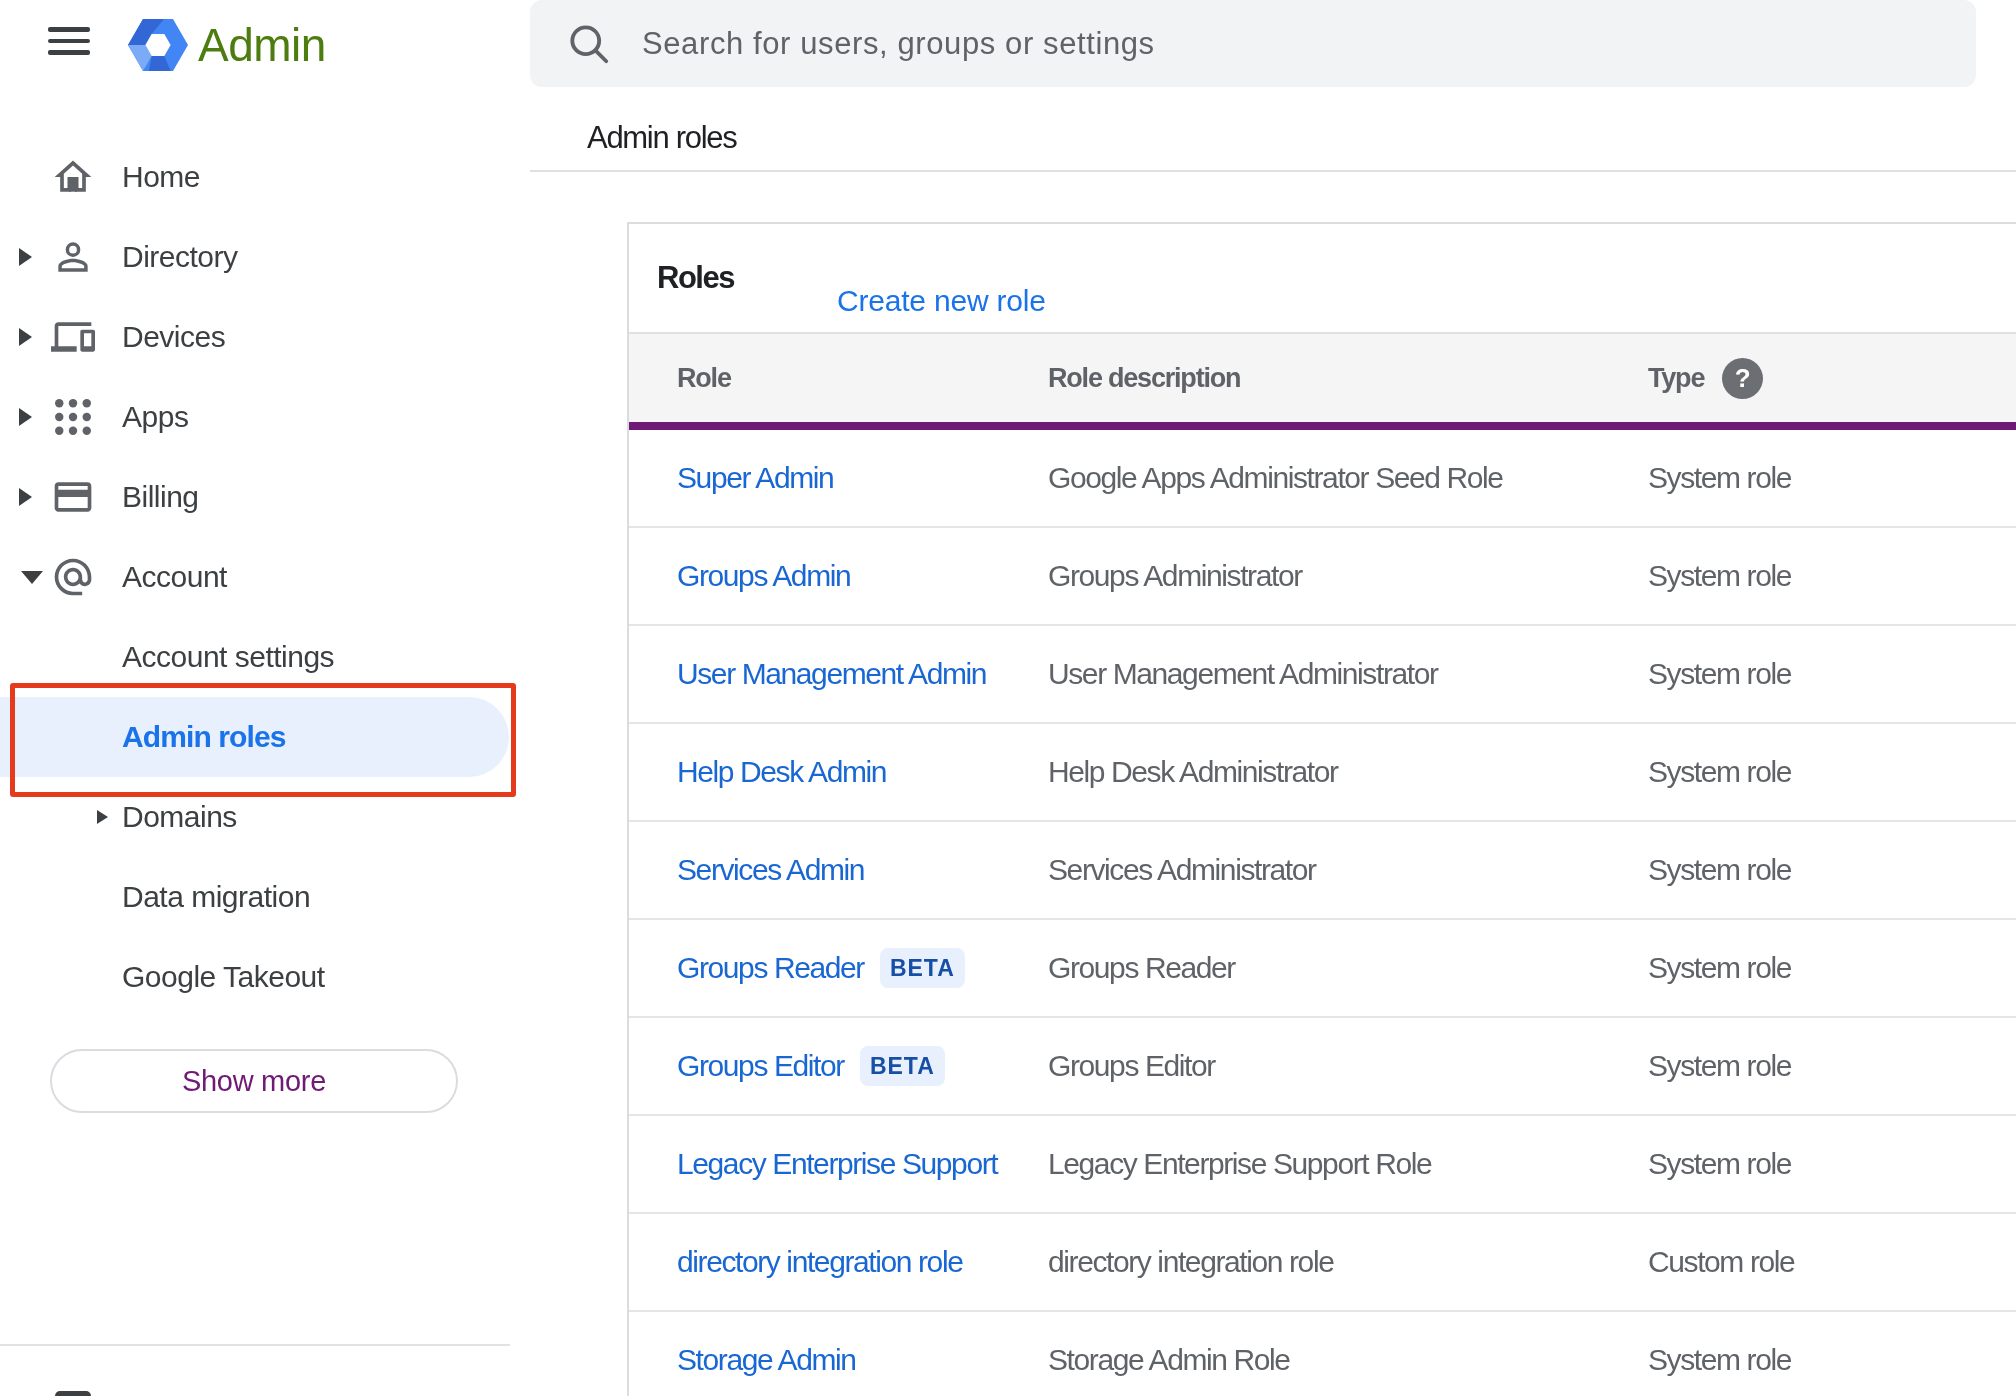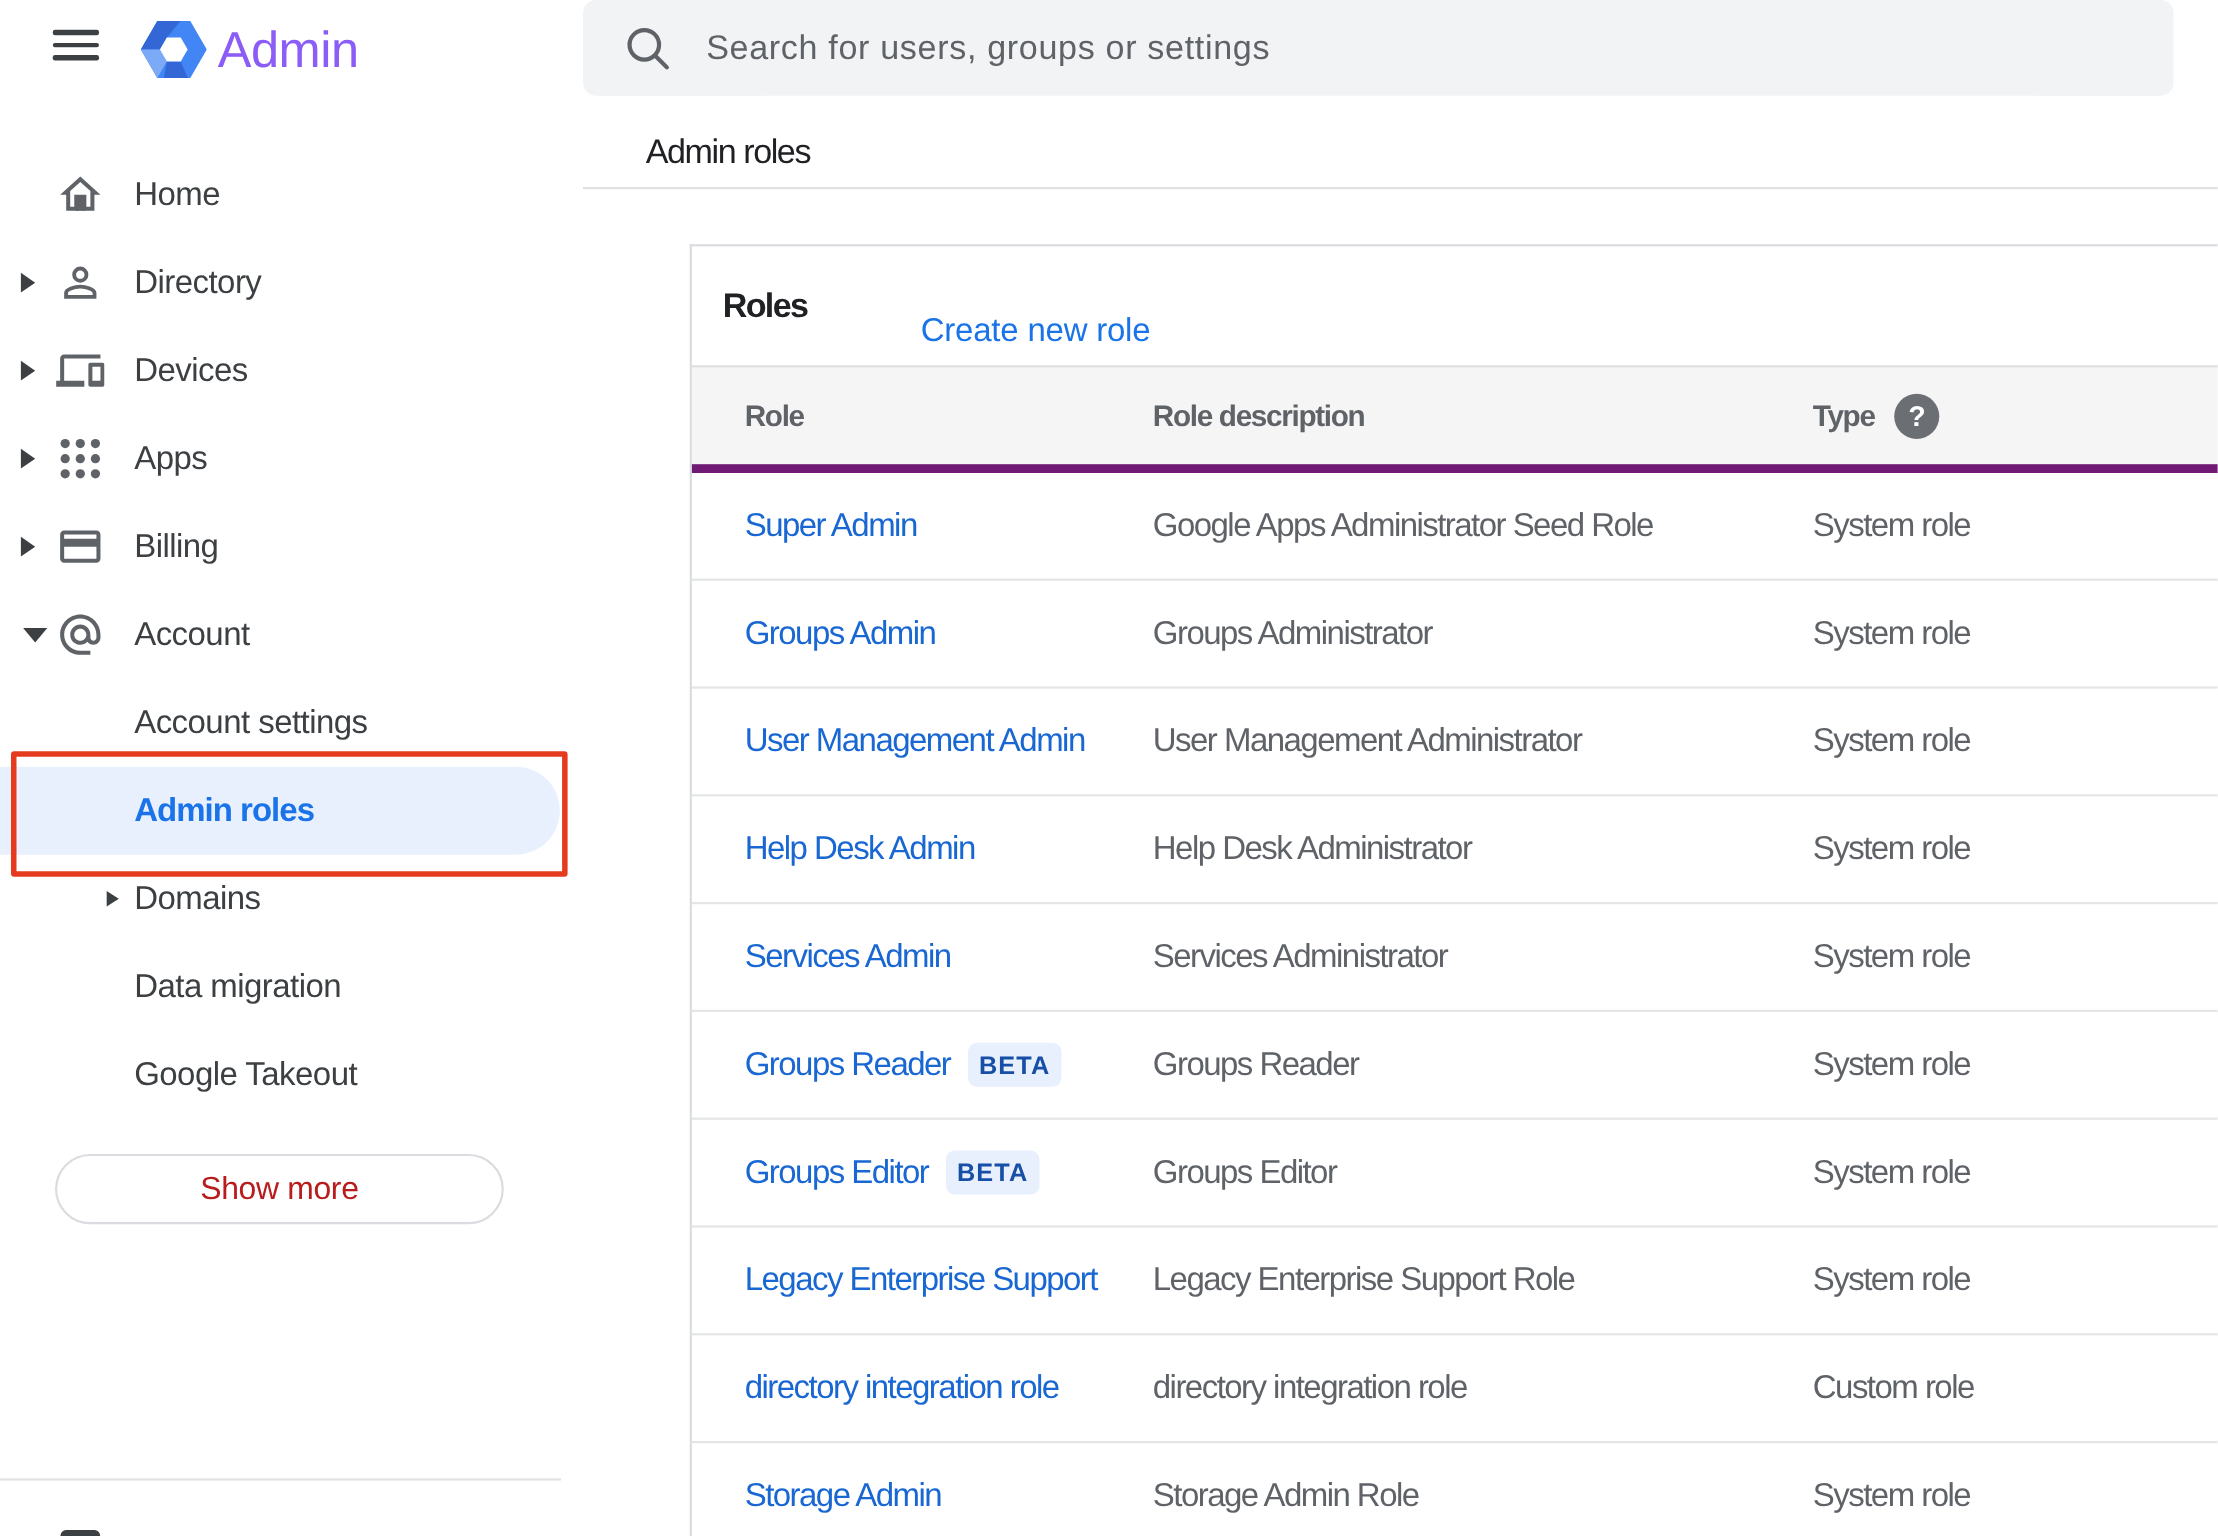--- a/index.html
+++ b/index.html
@@ -6,21 +6,21 @@
   html,body { width:2016px; height:1396px; overflow:hidden; background:#fff;
     font-family:"Liberation Sans", sans-serif; color:#202124; }
 
   
   .hamburger { position:absolute; left:48px; top:27px; width:42px; height:28px;
     background:none; border:none; cursor:pointer; }
   .hamburger span { display:block; width:42px; height:4.5px; border-radius:2px;
     background:#3c4043; margin-bottom:7px; }
   .logo { position:absolute; left:128px; top:15px; display:flex; align-items:center; }
   .logo svg { width:60px; height:60px; display:block; }
-  .logo-text { margin-left:10px; font-size:46px; letter-spacing:-0.5px; color:#8b5cf6; line-height:60px; }
+  .logo-text { margin-left:10px; font-size:46px; letter-spacing:-0.5px; color:#4d7c0f; line-height:60px; }
 
   .searchbar { position:absolute; left:530px; top:0; width:1446px; height:87px;
     background:#f1f3f4; border-radius:12px; display:flex; align-items:center; }
   .searchbar svg { margin-left:36px; flex:none; }
   .searchbar input { margin-left:30px; flex:1; border:none; outline:none; background:transparent;
     font-family:"Liberation Sans", sans-serif; font-size:31px; letter-spacing:0.6px; color:#202124; }
   .searchbar input::placeholder { color:#5f6368; opacity:1; }
 
   .page-title { position:absolute; left:587px; top:116px; font-size:31px; letter-spacing:-1.3px;
     color:#202124; line-height:44px; }
@@ -40,21 +40,21 @@
     border-left-width:11px; }
   .tri-down { position:absolute; left:21px; top:50%; margin-top:-6px; width:0; height:0;
     border-left:11px solid transparent; border-right:11px solid transparent; border-top:13px solid #3c4043; }
 
   .annotation-rect { position:absolute; left:10px; top:683px; width:506px; height:114px;
     border:5px solid #e63a1f; border-radius:3px; pointer-events:none; z-index:9; background:transparent; }
 
   .show-more { position:absolute; left:50px; top:1049px; width:408px; height:64px;
     border:2px solid #dadce0; border-radius:32px; background:#fff; cursor:pointer;
     display:flex; align-items:center; justify-content:center;
-    font-family:"Liberation Sans", sans-serif; font-size:29px; letter-spacing:-0.3px; color:#b91c1c; font-weight:500; }
+    font-family:"Liberation Sans", sans-serif; font-size:29px; letter-spacing:-0.3px; color:#701a75; font-weight:500; }
   .sidebar-divider { position:absolute; left:0; top:1344px; width:510px; height:2px; background:#e0e2e5; }
   .nav-fragment { position:absolute; left:55px; top:1391px; width:36px; height:12px;
     background:#3c4043; border-radius:5px 5px 0 0; }
 
   
   .card { position:absolute; left:627px; top:222px; width:1389px;
     border-top:2px solid #dadce0; border-left:2px solid #dadce0; background:#fff; }
   .card-head { position:relative; height:108px; display:flex; align-items:center; }
   .card-title { margin-left:28px; font-size:31px; font-weight:700; letter-spacing:-1.5px; color:#202124; }
   .create-link { position:absolute; left:208px; font-size:30px; letter-spacing:-0.2px; color:#1a73e8;

